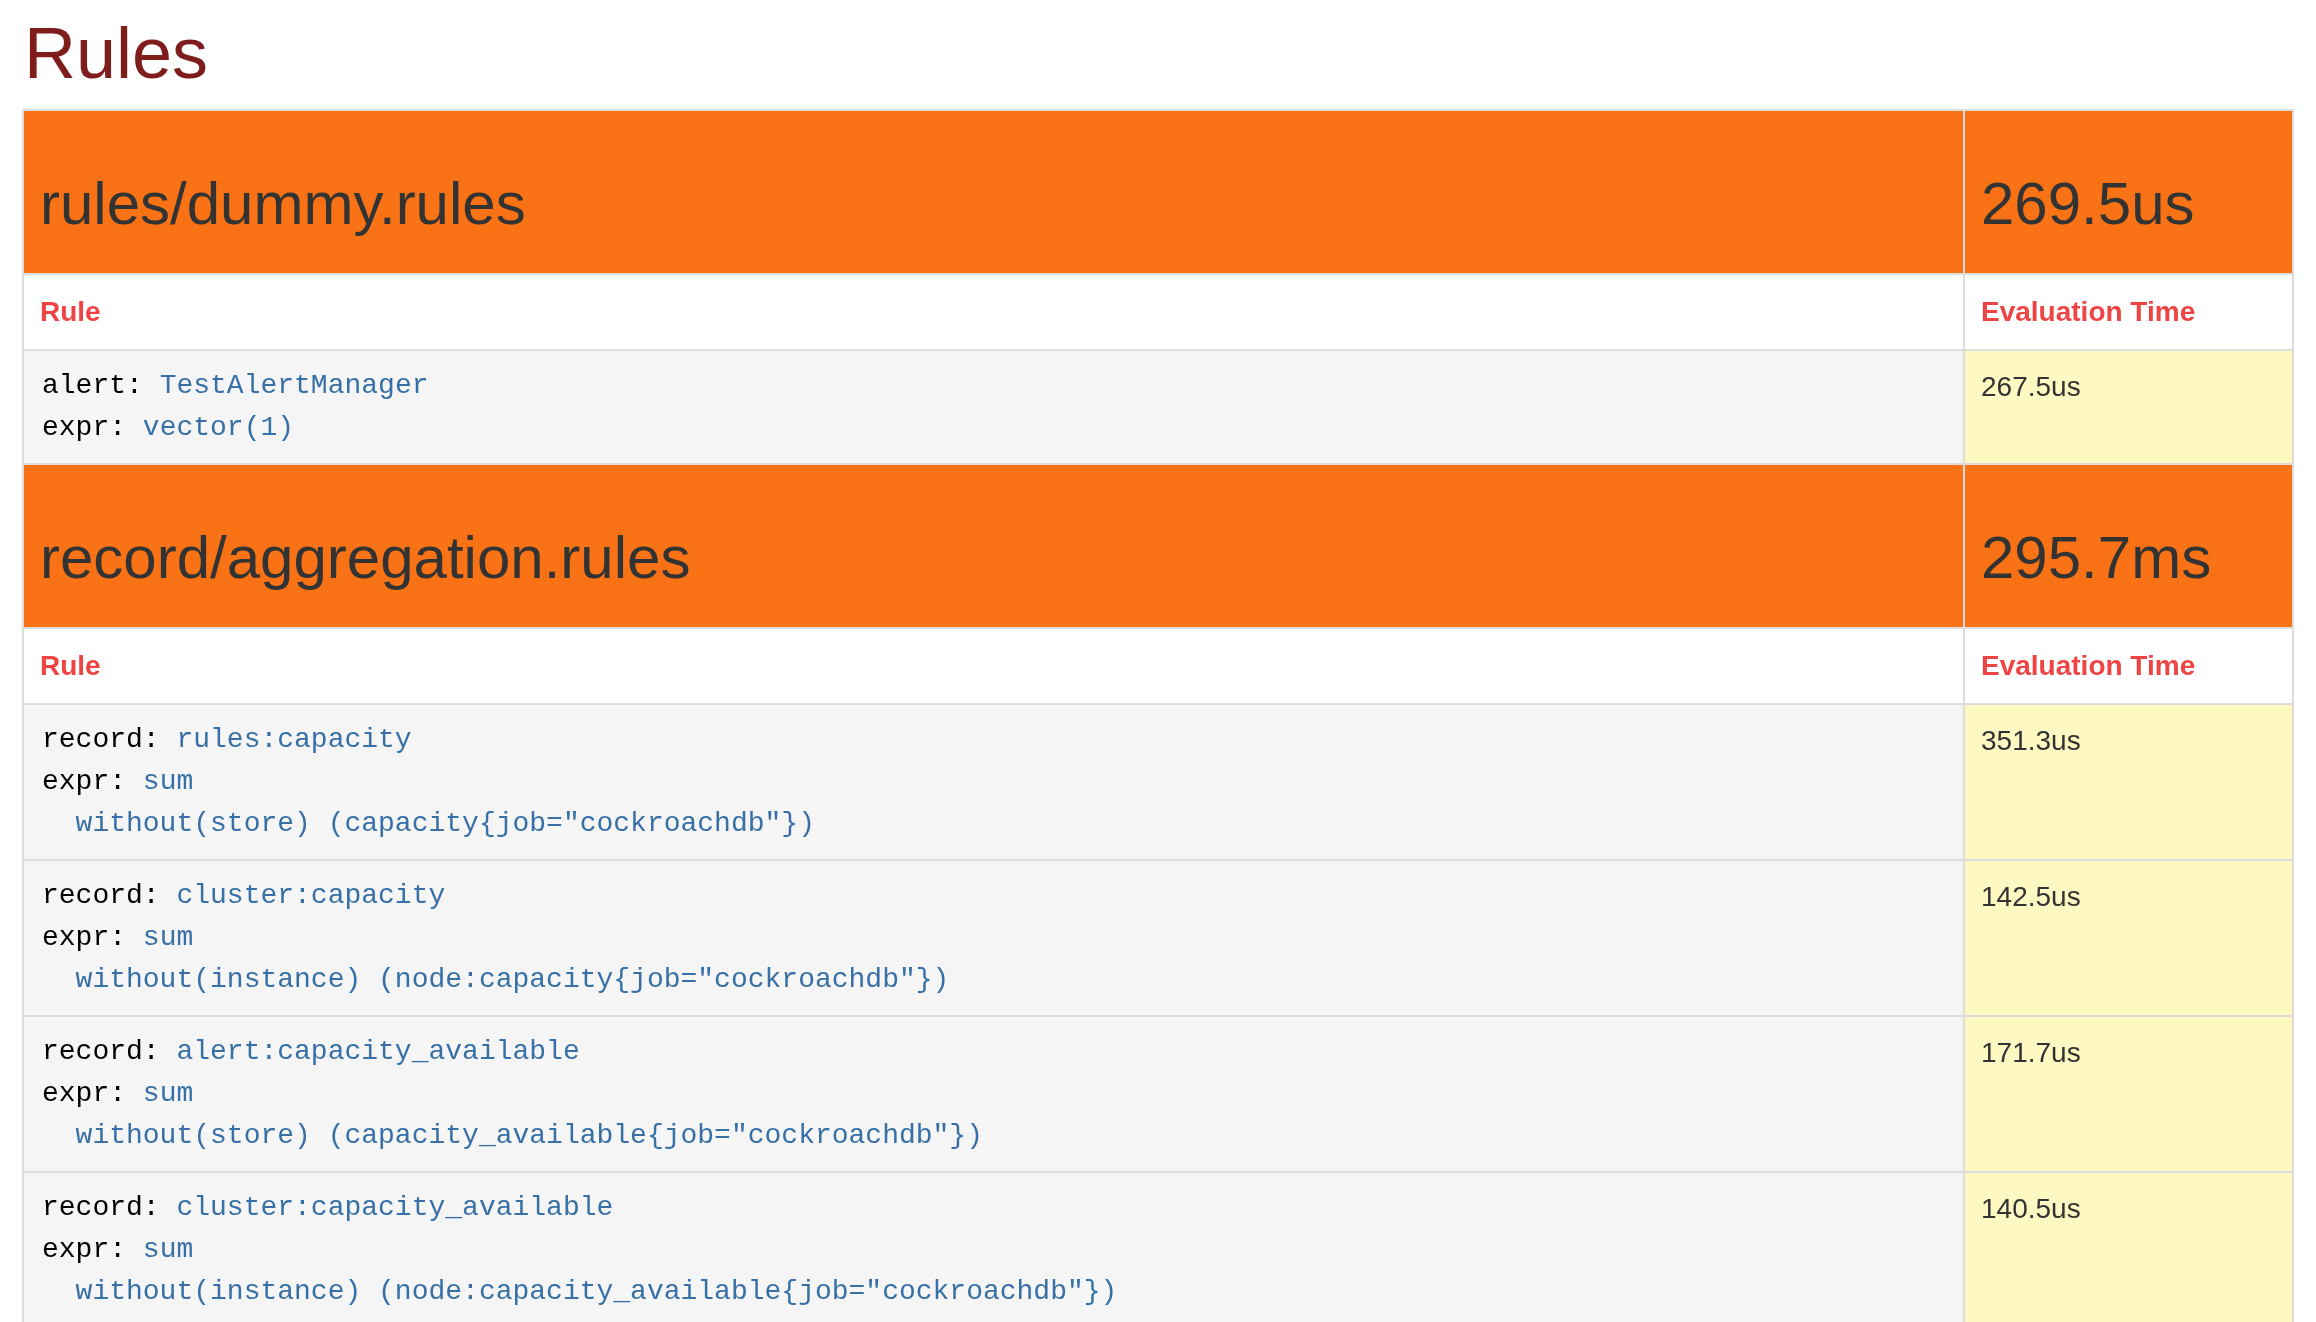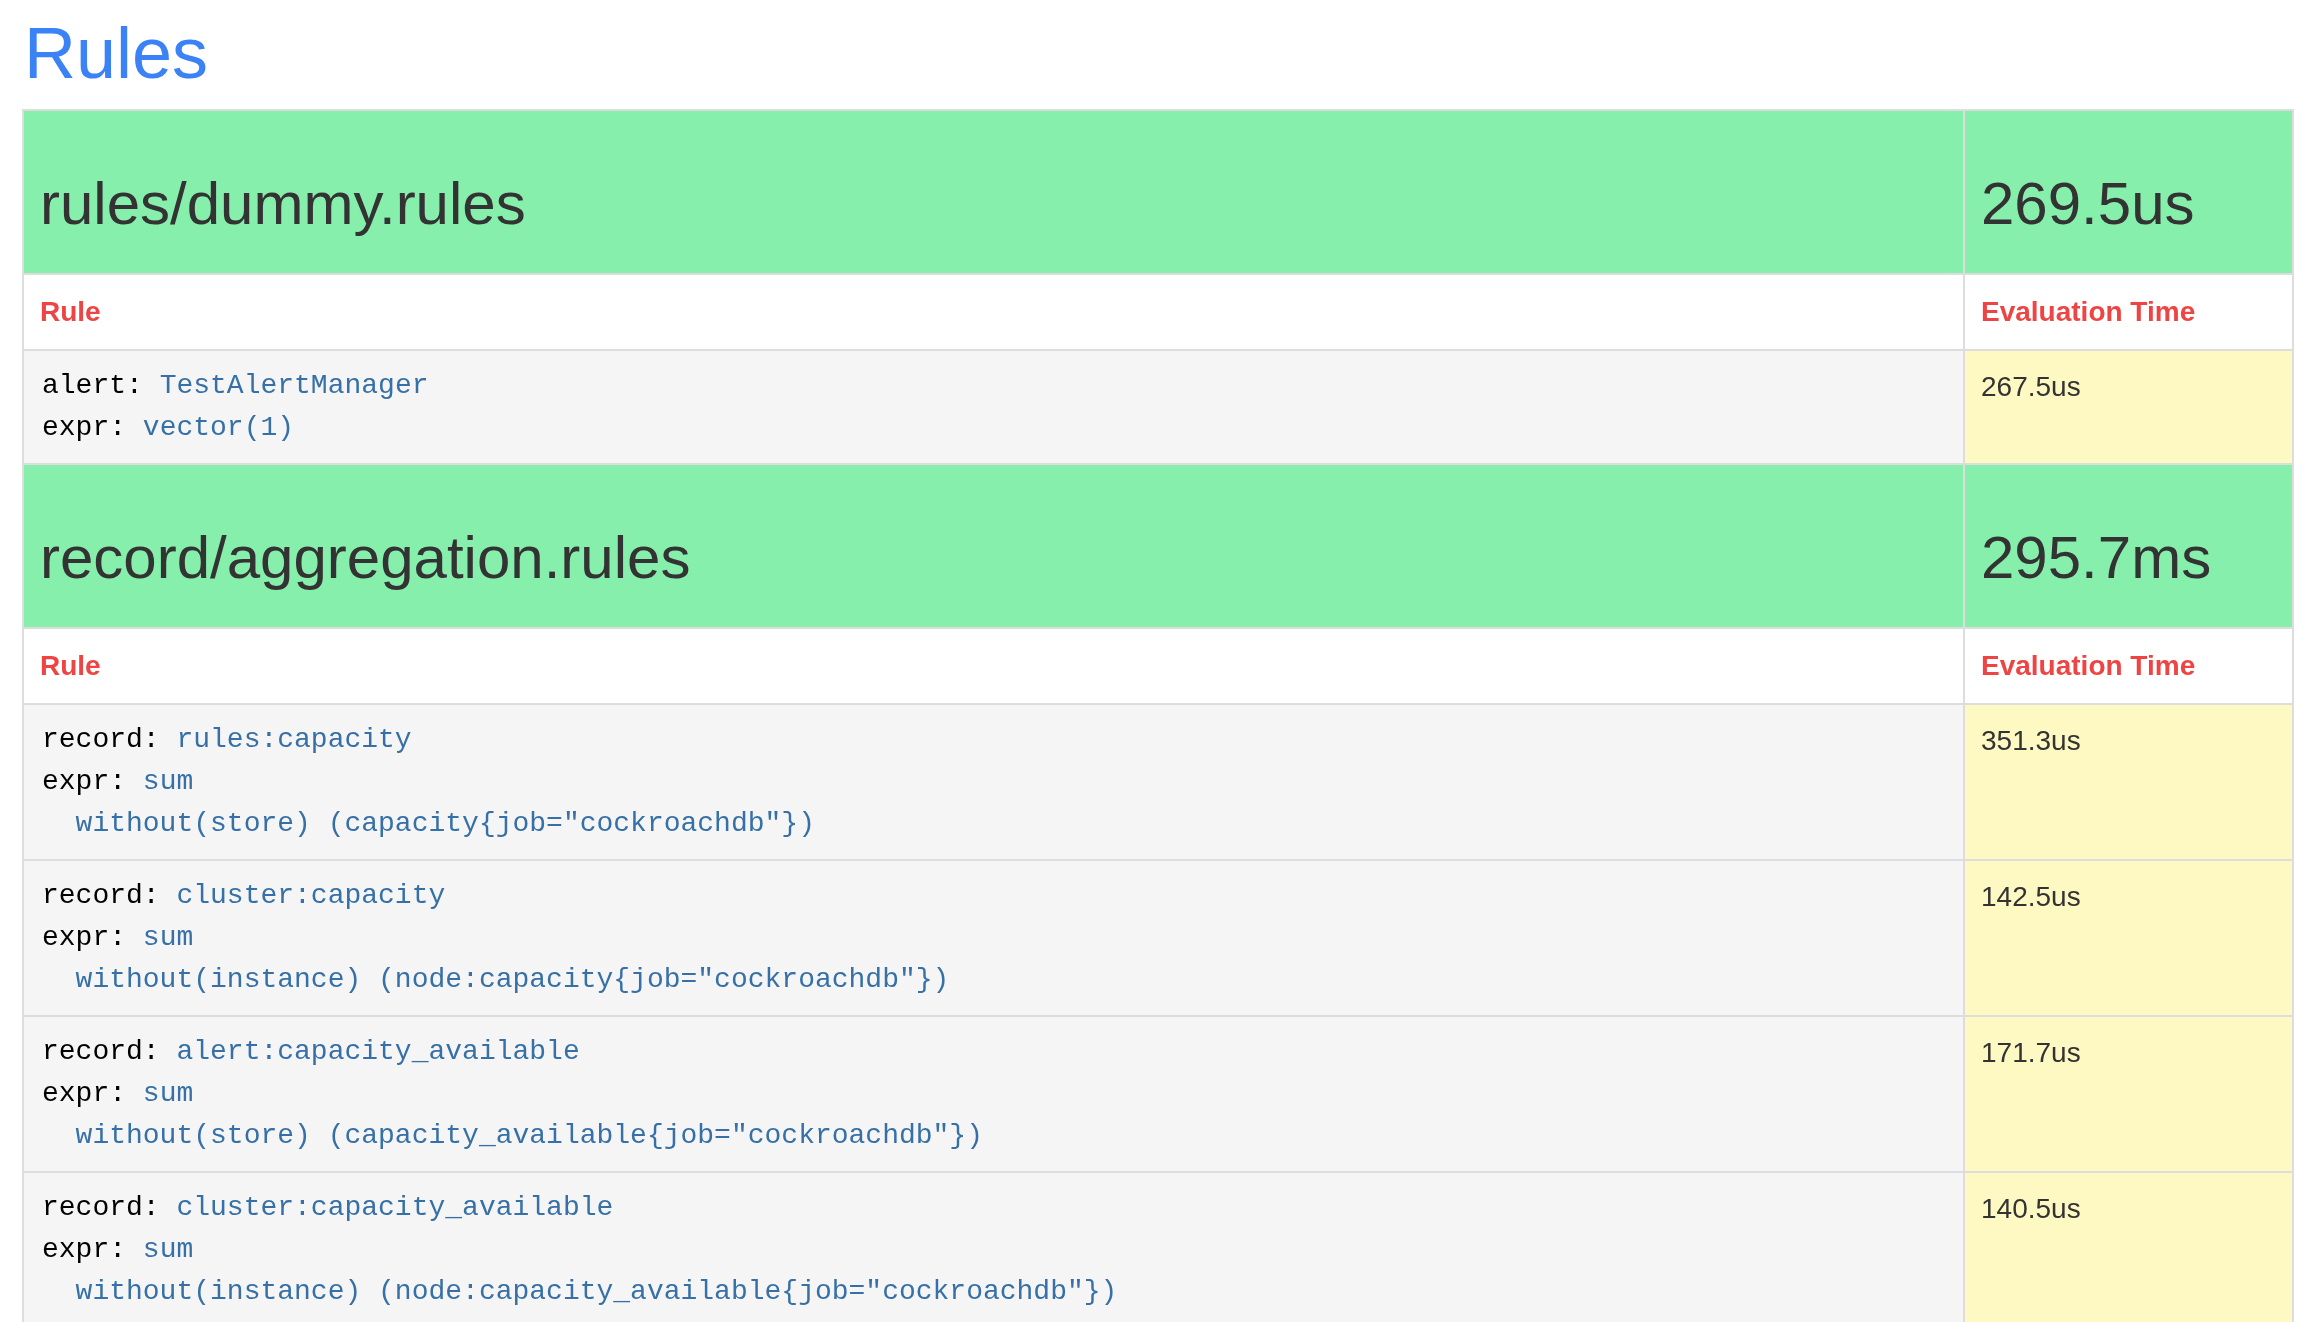--- a/index.html
+++ b/index.html
@@ -16,38 +16,38 @@
   }
   main.page {
     padding-left: 22px;
     padding-right: 24px;
   }
   h1.page-title {
     font-size: 72px;
     font-weight: 500;
     line-height: 1.1;
     margin: 14px 0 16px 2px;
-    color: #3b82f6;
+    color: #7f1d1d;
   }
   table.rules-table {
     border-collapse: collapse;
     table-layout: fixed;
     width: 2270px;
     background: #ffffff;
   }
   col.col-rule  { width: 1941px; }
   col.col-time  { width: 329px; }
   td, th {
     border: 2px solid #dddddd;
     vertical-align: top;
   }
   
   .group-cell {
     padding: 16px;
-    background: #86efac;
+    background: #f97316;
   }
   h2.group-title {
     font-size: 60px;
     font-weight: 500;
     line-height: 66px;
     margin: 44px 0 20px 0;
     color: #333333;
     white-space: nowrap;
   }
   

